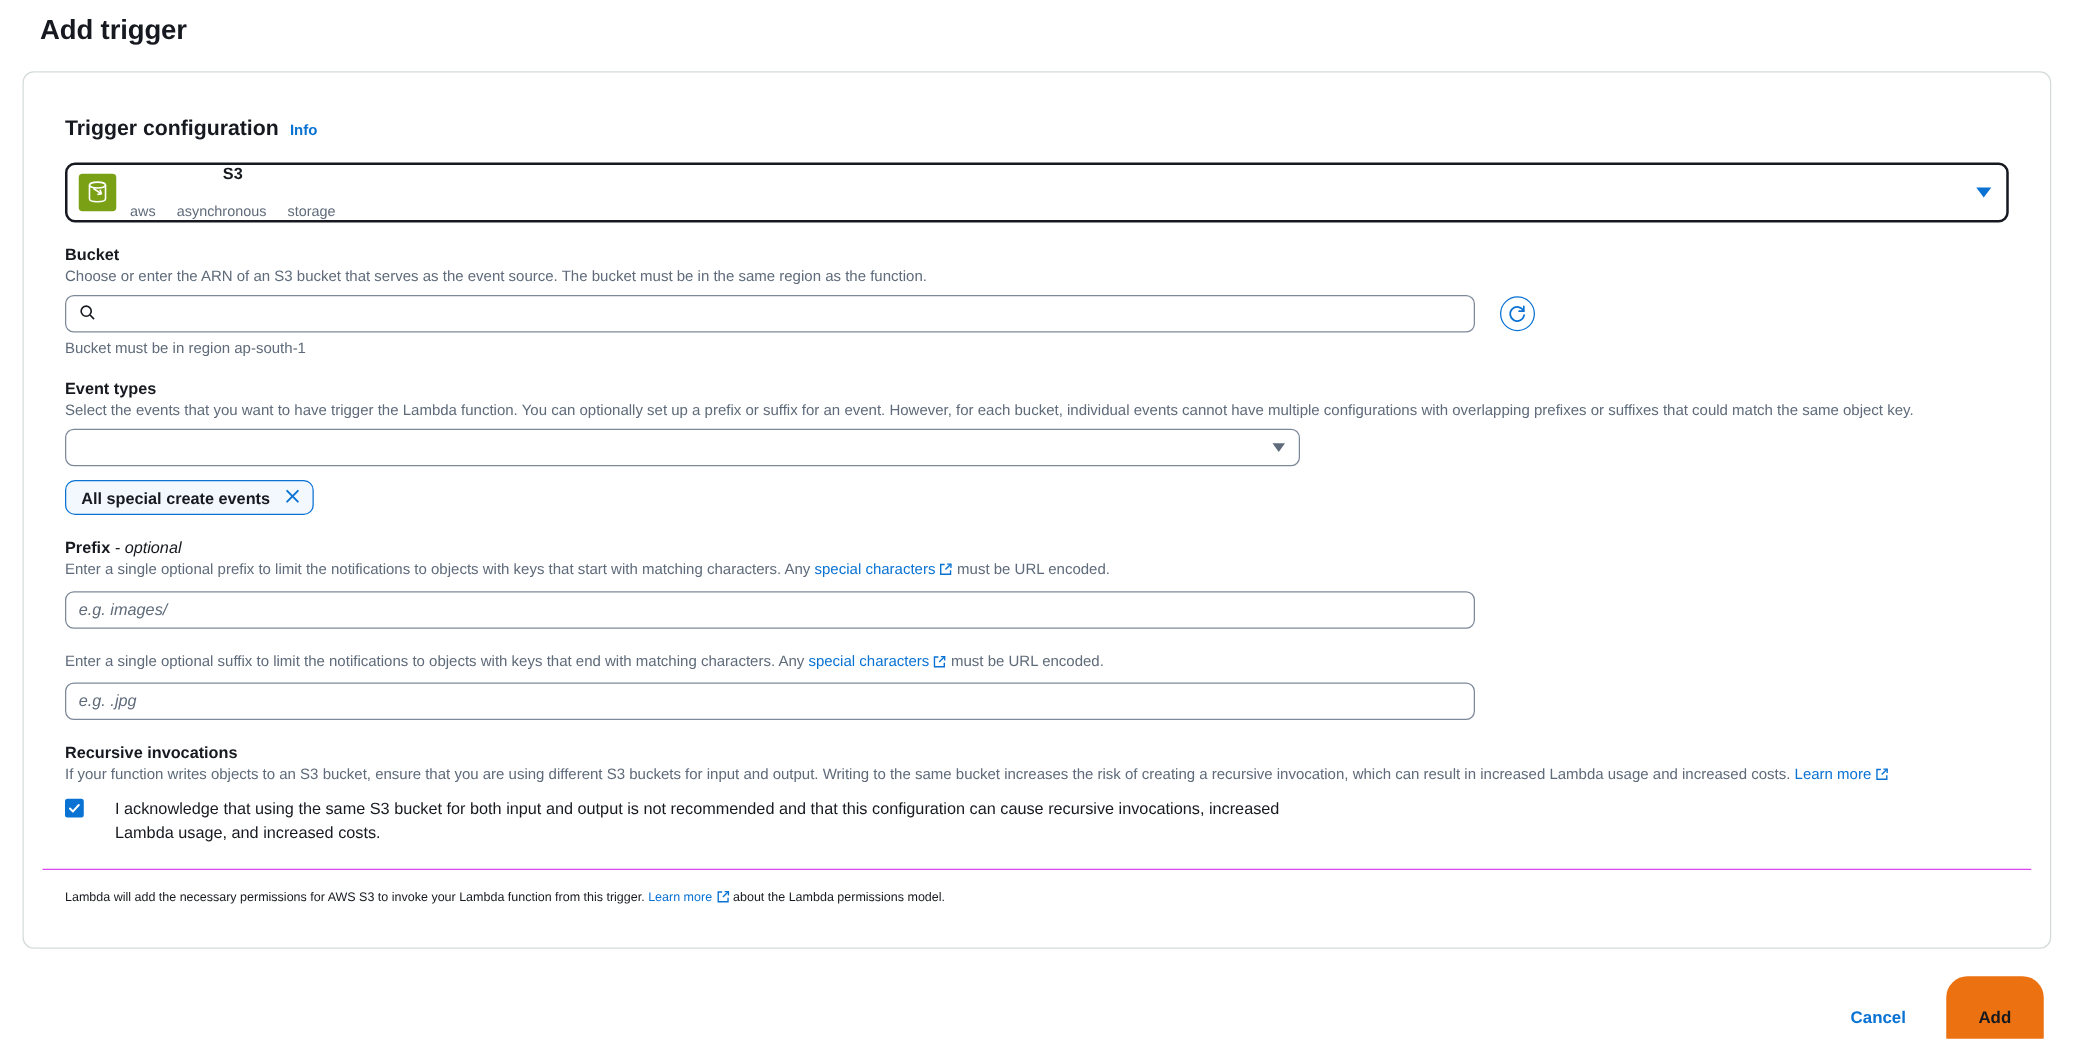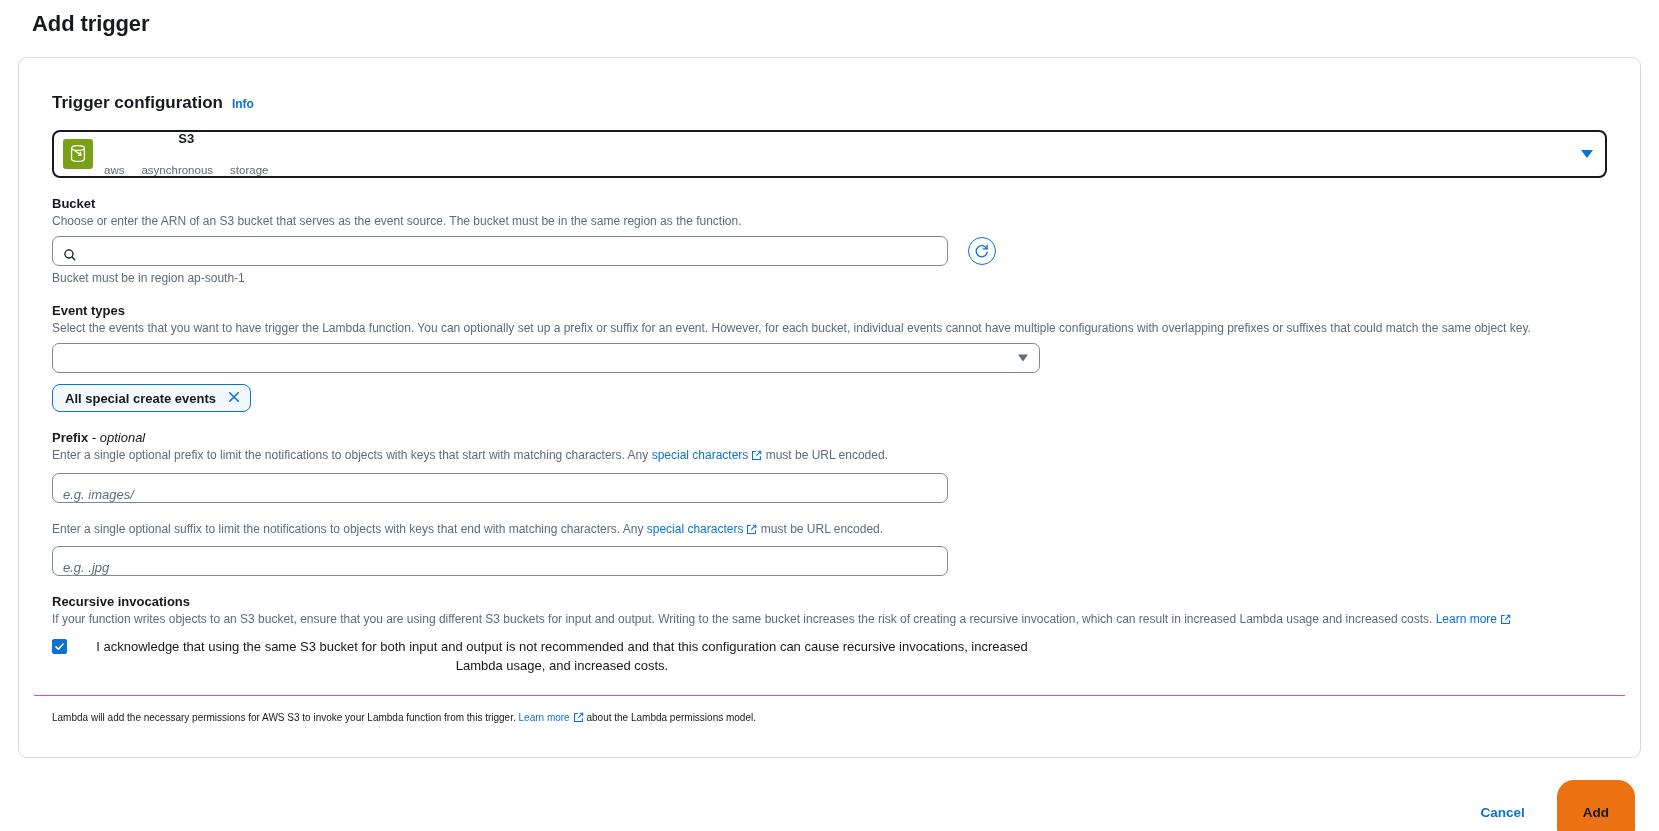--- a/index.html
+++ b/index.html
@@ -90,24 +90,24 @@
     font-size: 12px; color: #5f6b7a; line-height: 1.35;
     margin-bottom: 7px;
   }
   .field-hint { font-size: 12px; color: #5f6b7a; margin-top: 5px; }
 
   .inp {
     height: 30px;
     border: 1px solid #7d8998;
     border-radius: 7px;
     background: #fff;
-    display: flex; align-items: flex-end;
+    display: flex; align-items: center;
     padding: 0 10px;
     font-size: 13px;
-    width: 896px;
+    width: 1128px;
   }
   .inp .ph { color: #5f6b7a; font-style: italic; font-size: 13px; }
 
   .row-inline { display: flex; align-items: center; gap: 20px; }
 
   .search-icon { flex: 0 0 auto; margin-right: 6px; }
 
   .refresh-btn {
     width: 28px; height: 28px;
     border: 1px solid #0972d3;
@@ -151,21 +151,21 @@
 
   .ext-link {
     color: #0972d3;
     cursor: pointer;
     text-decoration: none;
     white-space: nowrap;
   }
   .ext-ico { display: inline-block; vertical-align: -2px; margin-left: 3px; }
 
   
-  .ack-row { display: flex; align-items: flex-start; gap: 15px; margin-top: 8px; text-align: center; }
+  .ack-row { display: flex; align-items: flex-start; gap: 25px; margin-top: 8px; }
   .checkbox {
     width: 15px; height: 15px; flex: 0 0 auto;
     background: #0972d3;
     border: 1px solid #0972d3;
     border-radius: 2px;
     margin-top: 2px;
     display: flex; align-items: center; justify-content: center;
     cursor: pointer;
   }
   .ack-text { font-size: 13px; color: #16191f; line-height: 1.5; max-width: 960px; }

